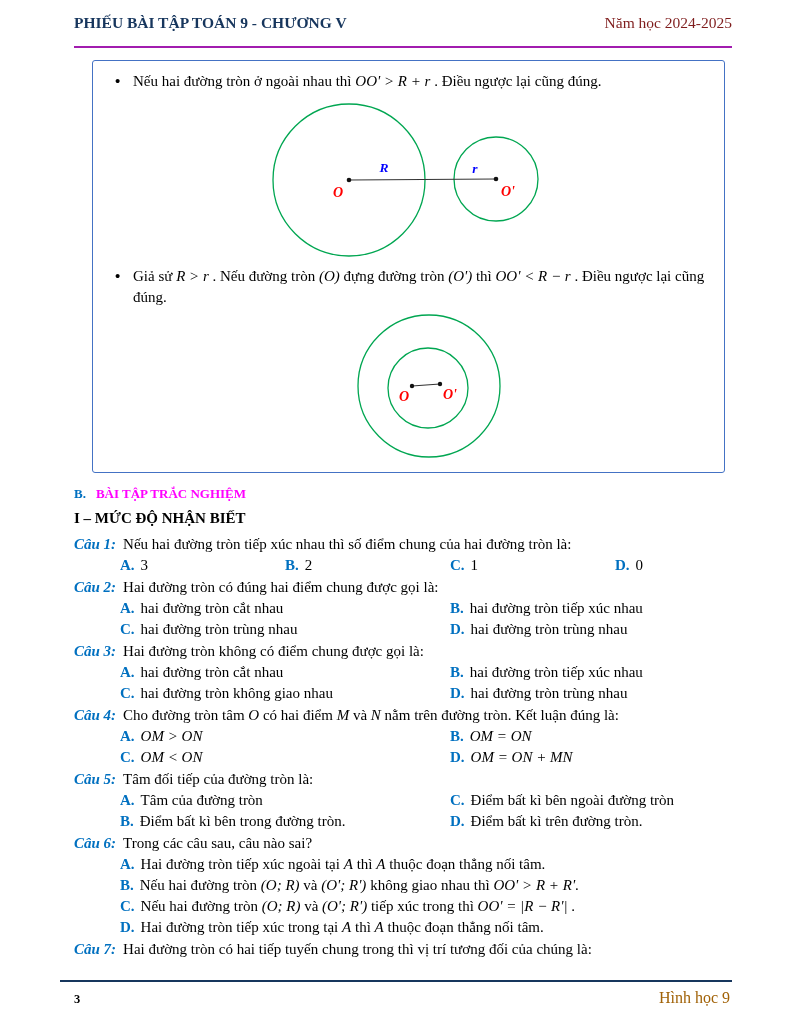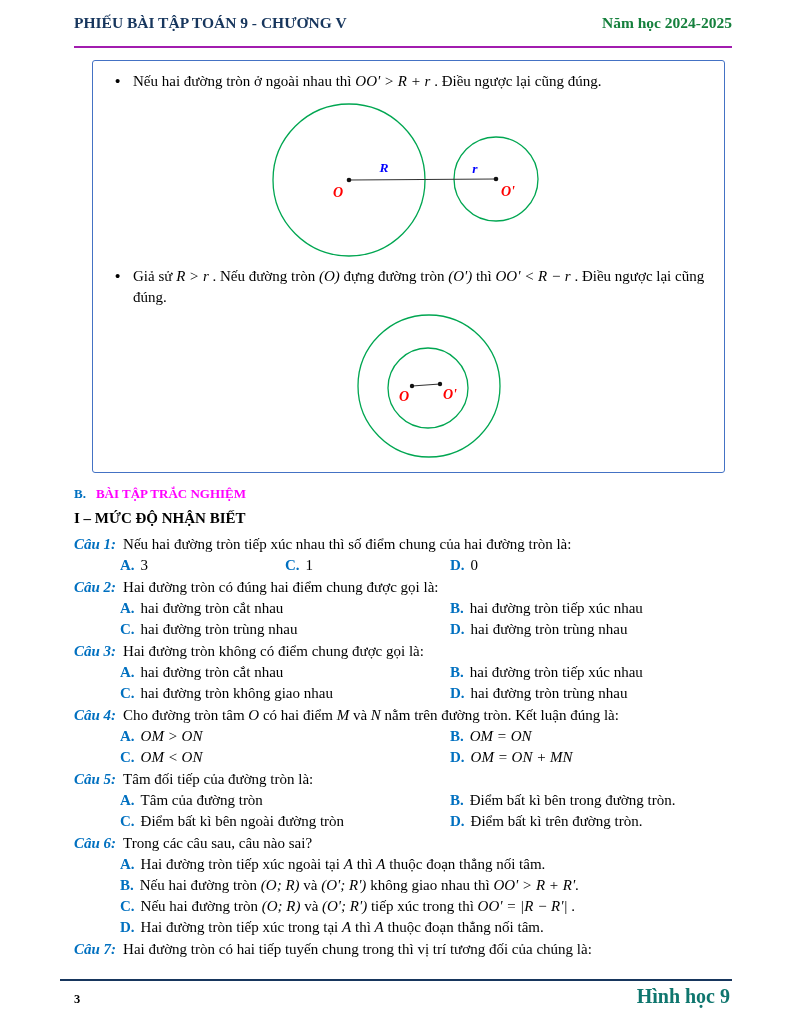--- a/index.html
+++ b/index.html
@@ -17,21 +17,21 @@
 
   
   .header-row {
     display: flex;
     justify-content: space-between;
     align-items: baseline;
     border-bottom: 2px solid #a21caf;
     padding-bottom: 13px;
   }
   .header-left { color: #17365D; font-weight: bold; font-size: 15.5px; }
-  .header-right { color: #15803d; font-weight: bold; font-size: 15.5px; }
+  .header-right { color: #7f1d1d; font-weight: normal; font-size: 15.5px; }
 
   
   .theory-box {
     margin: 12px 0 0 18px;
     width: 633px;
     border: 1.6px solid #4472C4;
     border-radius: 3px;
     padding: 10px 16px 6px 16px;
   }
   .bullet { display: flex; padding-left: 6px; }
@@ -66,21 +66,21 @@
   .footer {
     position: absolute;
     left: 60px; right: 60px; bottom: 14px;
     border-top: 2px solid #17365D;
     padding: 5px 2px 0 14px;
     display: flex;
     justify-content: space-between;
     align-items: baseline;
   }
   .footer-page { font-weight: bold; font-size: 12.5px; }
-  .footer-right { color: #0f766e; font-weight: bold; font-size: 20px; }
+  .footer-right { color: #a16207; font-weight: normal; font-size: 16px; }
 </style>
 </head>
 <body>
 
 <div class="page">
 
   <div class="header-row">
     <span class="header-left">PHIẾU BÀI TẬP TOÁN 9 - CHƯƠNG V</span>
     <span class="header-right">Năm học 2024-2025</span>
   </div>
@@ -126,20 +126,21 @@
   </div>
 
   <div class="level-heading">I – MỨC ĐỘ NHẬN BIẾT</div>
 
   <div class="question">
     <div class="q-line">
       <span class="q-label">Câu 1:</span><span class="q-text"><span>Nếu hai đường tròn tiếp xúc nhau thì số điểm chung của hai đường tròn là:</span></span>
     </div>
     <div class="opts opts-row4">
       <div class="opt"><span class="opt-letter">A.</span><span class="opt-text"><span>3</span></span></div>
+      <div class="opt"><span class="opt-letter">B.</span><span class="opt-text"><span>2</span></span></div>
       <div class="opt"><span class="opt-letter">C.</span><span class="opt-text"><span>1</span></span></div>
       <div class="opt"><span class="opt-letter">D.</span><span class="opt-text"><span>0</span></span></div>
     </div>
   </div>
 
   <div class="question">
     <div class="q-line">
       <span class="q-label">Câu 2:</span><span class="q-text"><span>Hai đường tròn có đúng hai điểm chung được gọi là:</span></span>
     </div>
     <div class="opts opts-cols2">
@@ -173,22 +174,22 @@
       <div class="opt"><span class="opt-letter">D.</span><span class="opt-text"><span class="math">OM = ON + MN</span></span></div>
     </div>
   </div>
 
   <div class="question">
     <div class="q-line">
       <span class="q-label">Câu 5:</span><span class="q-text"><span>Tâm đối tiếp của đường tròn là:</span></span>
     </div>
     <div class="opts opts-cols2">
       <div class="opt"><span class="opt-letter">A.</span><span class="opt-text"><span>Tâm của đường tròn</span></span></div>
+      <div class="opt"><span class="opt-letter">C.</span><span class="opt-text"><span>Điểm bất kì bên ngoài đường tròn</span></span></div>
       <div class="opt"><span class="opt-letter">B.</span><span class="opt-text"><span>Điểm bất kì bên trong đường tròn.</span></span></div>
-      <div class="opt"><span class="opt-letter">C.</span><span class="opt-text"><span>Điểm bất kì bên ngoài đường tròn</span></span></div>
       <div class="opt"><span class="opt-letter">D.</span><span class="opt-text"><span>Điểm bất kì trên đường tròn.</span></span></div>
     </div>
   </div>
 
   <div class="question">
     <div class="q-line">
       <span class="q-label">Câu 6:</span><span class="q-text"><span>Trong các câu sau, câu nào sai?</span></span>
     </div>
     <div class="opts opts-stack">
       <div class="opt"><span class="opt-letter">A.</span><span class="opt-text"><span>Hai đường tròn tiếp xúc ngoài tại </span><span class="math">A</span><span> thì </span><span class="math">A</span><span> thuộc đoạn thẳng nối tâm.</span></span></div>

